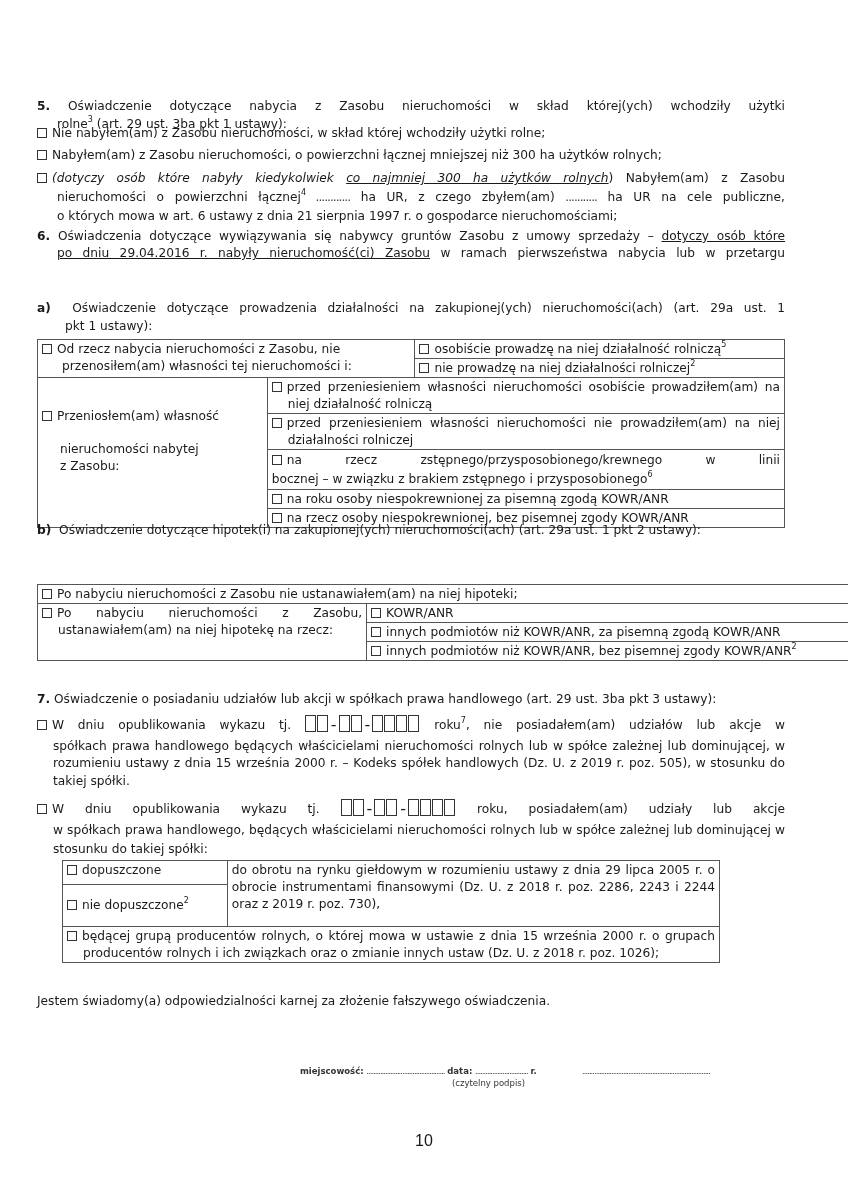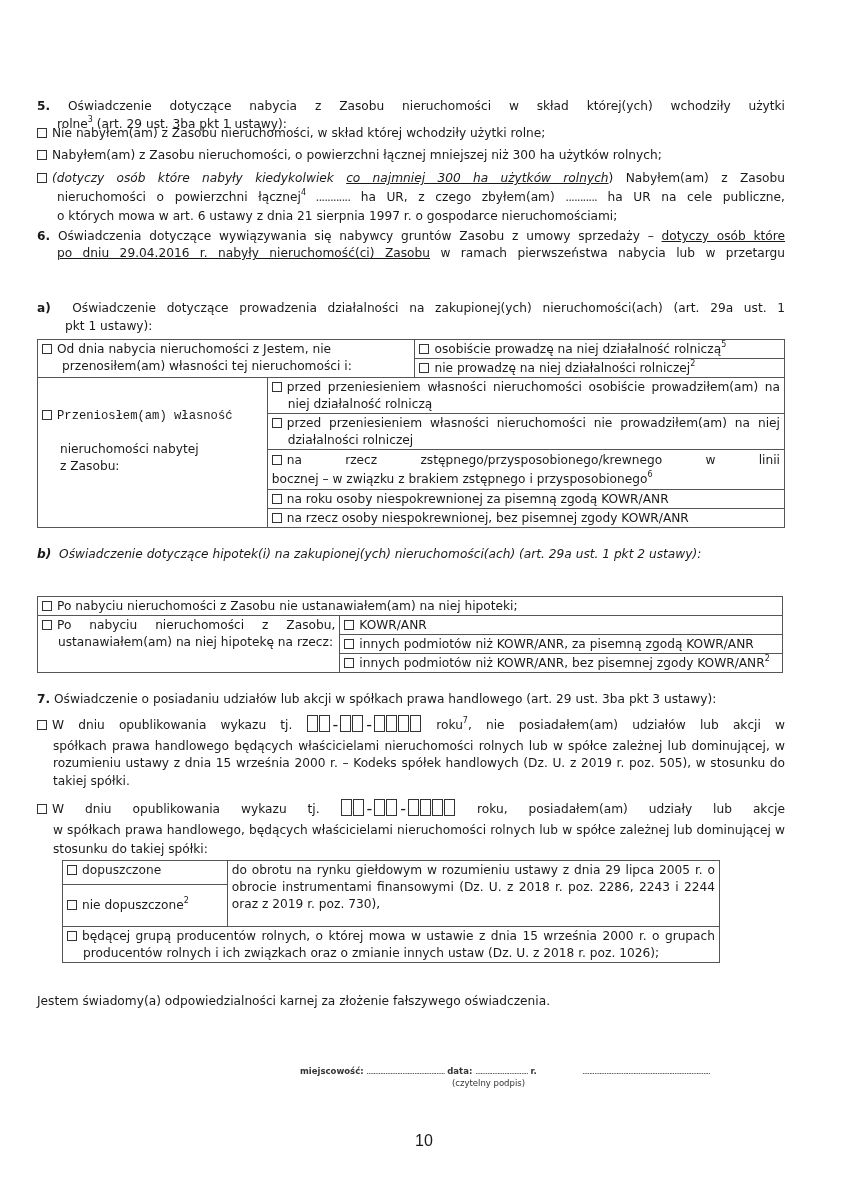--- a/index.html
+++ b/index.html
@@ -85,35 +85,35 @@
   <table class="tbl" style="left:37px; top:339px; width:748px;">
     <colgroup>
         <col style="width:230px">
         <col style="width:148px">
         <col style="width:370px">
       </colgroup>
     <tbody>
         <tr style="height:18px;">
       <td colspan="2" rowspan="2" style="vertical-align:top;">
         <div class="hang">
-          <span class="cb"></span><span>Od dnia nabycia nieruchomości z Jestem, nie przenosiłem(am) własności tej nieruchomości i:</span>
+          <span class="cb"></span><span>Od rzecz nabycia nieruchomości z Zasobu, nie przenosiłem(am) własności tej nieruchomości i:</span>
         </div>
       </td>
       <td>
         <span class="cb"></span><span>osobiście prowadzę na niej działalność rolniczą</span><sup>5</sup>
       </td>
     </tr>
     <tr style="height:18px;">
       <td>
         <span class="cb"></span><span>nie prowadzę na niej działalności rolniczej</span><sup>2</sup>
       </td>
     </tr>
     <tr>
       <td rowspan="5" style="vertical-align:middle; padding-top:4px;">
-        <div style="padding-left:16px; text-indent:-16px;font-family:Liberation Mono, monospace;">
+        <div style="padding-left:16px; text-indent:-16px;">
           <span class="cb"></span><span>Przeniosłem(am) własność</span>
         </div>
         <div style="padding-left:18px;margin-top:16px;"><span>nieruchomości nabytej</span></div>
         <div style="padding-left:18px;"><span>z Zasobu:</span></div>
         <div style="height:26px;"></div>
       </td>
       <td colspan="2" class="just">
         <div class="hang2"><span class="cb"></span><span>przed przeniesieniem własności nieruchomości osobiście prowadziłem(am) na niej działalność rolniczą</span></div>
       </td>
     </tr>
@@ -134,26 +134,26 @@
       </td>
     </tr>
     <tr>
       <td colspan="2">
         <span class="cb"></span><span>na rzecz osoby niespokrewnionej, bez pisemnej zgody KOWR/ANR</span>
       </td>
     </tr>
   </tbody>
     </table>
 
-  <div class="abs" style="left:37px; top:546px; width:760px;font-style:italic;">
+  <div class="abs" style="left:37px; top:522px; width:760px;">
     <span class="num">b)</span>&nbsp;
     <span>Oświadczenie dotyczące hipotek(i) na zakupionej(ych) nieruchomości(ach) (art. 29a ust. 1 pkt 2 ustawy):</span>
   </div>
 
-  <table class="tbl" style="left:37px; top:596px; width:746px;">
+  <table class="tbl" style="left:37px; top:584px; width:812px;">
     <colgroup>
         <col style="width:280px">
         <col style="width:410px">
       </colgroup>
     <tbody>
         <tr>
       <td colspan="2">
         <span class="cb"></span><span>Po nabyciu nieruchomości z Zasobu nie ustanawiałem(am) na niej hipoteki;</span>
       </td>
     </tr>
@@ -182,21 +182,21 @@
     <span class="num">7.</span>
     <span>Oświadczenie o posiadaniu udziałów lub akcji w spółkach prawa handlowego (art. 29 ust. 3ba pkt 3 ustawy):</span>
   </div>
 
   <div class="abs" style="left:37px; top:713px; width:748px; line-height:1.45;">
     <div class="justall">
       <span class="cb"></span><span>W dniu opublikowania wykazu tj.</span>
       <span class="datebox">
         <span class="sq"></span><span class="sq"></span><span class="dash">-</span><span class="sq"></span><span class="sq"></span><span class="dash">-</span><span class="sq"></span><span class="sq"></span><span class="sq"></span><span class="sq"></span>
       </span>
-      <span>roku</span><sup>7</sup><span>, nie posiadałem(am) udziałów lub akcji w</span>
+      <span>roku</span><sup>7</sup><span>, nie posiadałem(am) udziałów lub akcje w</span>
     </div>
     <div style="padding-left:16px;" class="just">
       <span>spółkach prawa handlowego będących właścicielami nieruchomości rolnych lub w spółce zależnej lub dominującej, w rozumieniu ustawy z dnia 15 września 2000 r. – Kodeks spółek handlowych (Dz. U. z 2019 r. poz. 505), w stosunku do takiej spółki.</span>
     </div>
   </div>
 
   <div class="abs" style="left:37px; top:797px; width:748px; line-height:1.5;">
     <div class="justall">
       <span class="cb"></span><span>W dniu opublikowania wykazu tj.</span>
       <span class="datebox">

